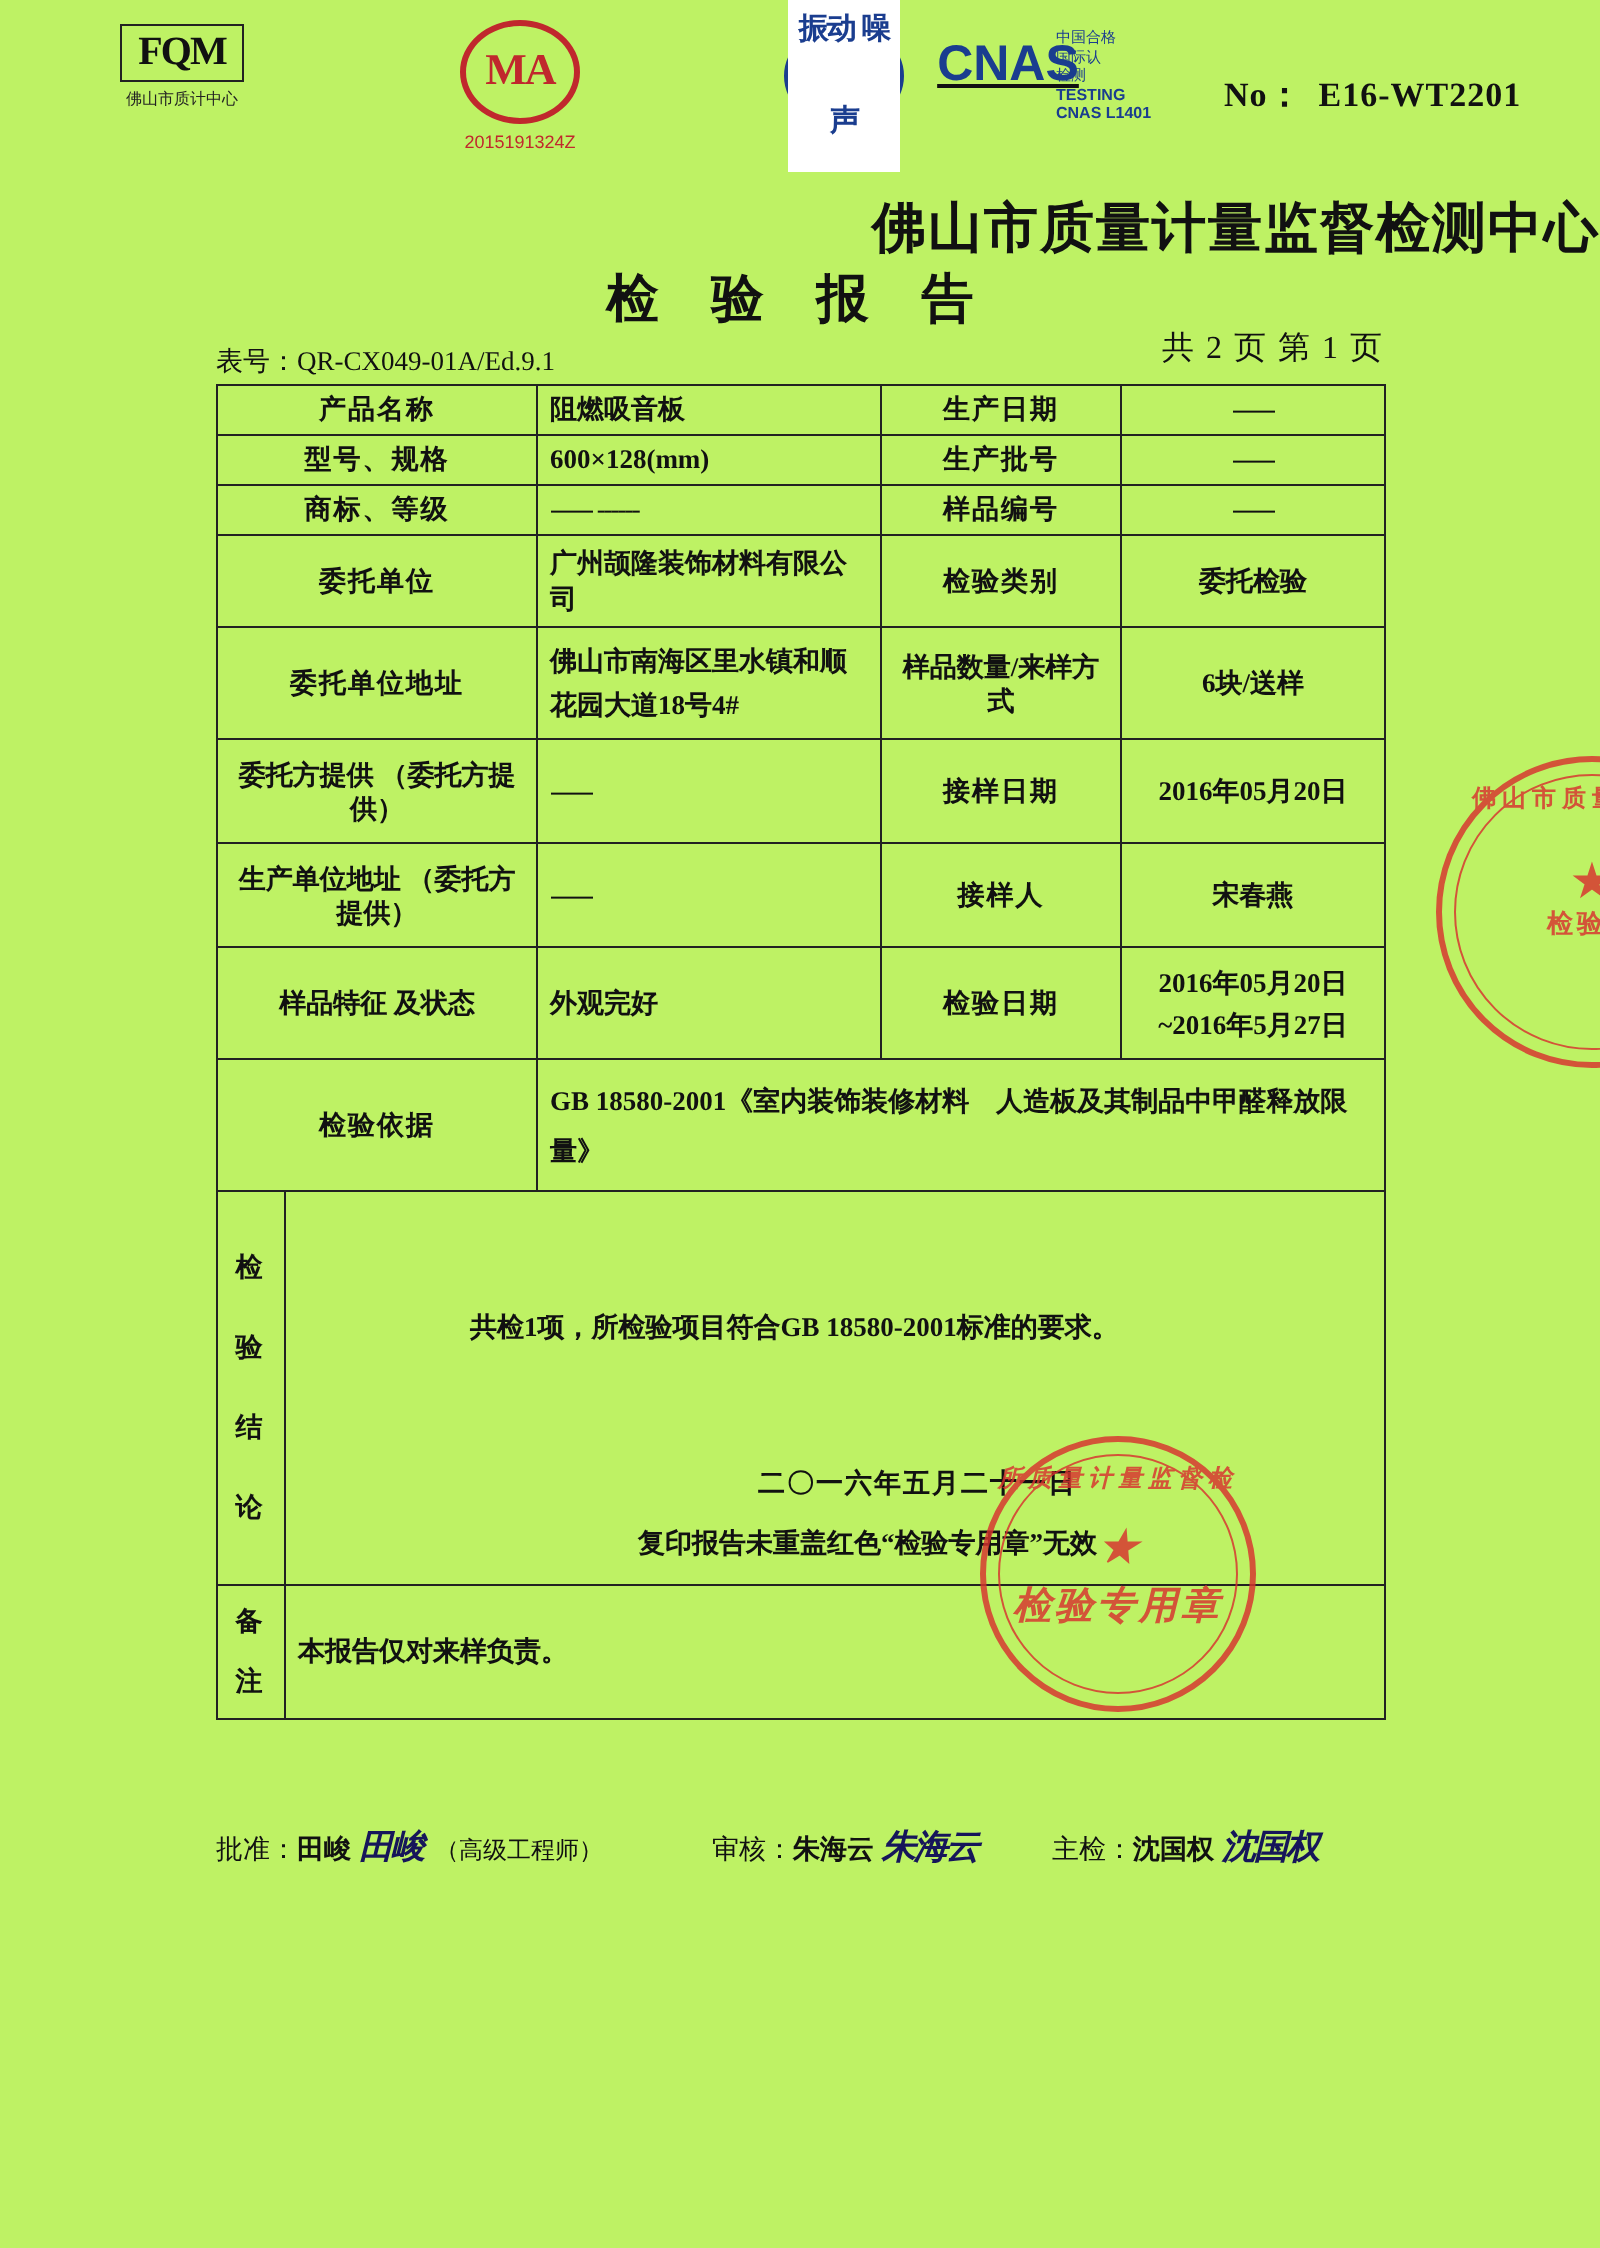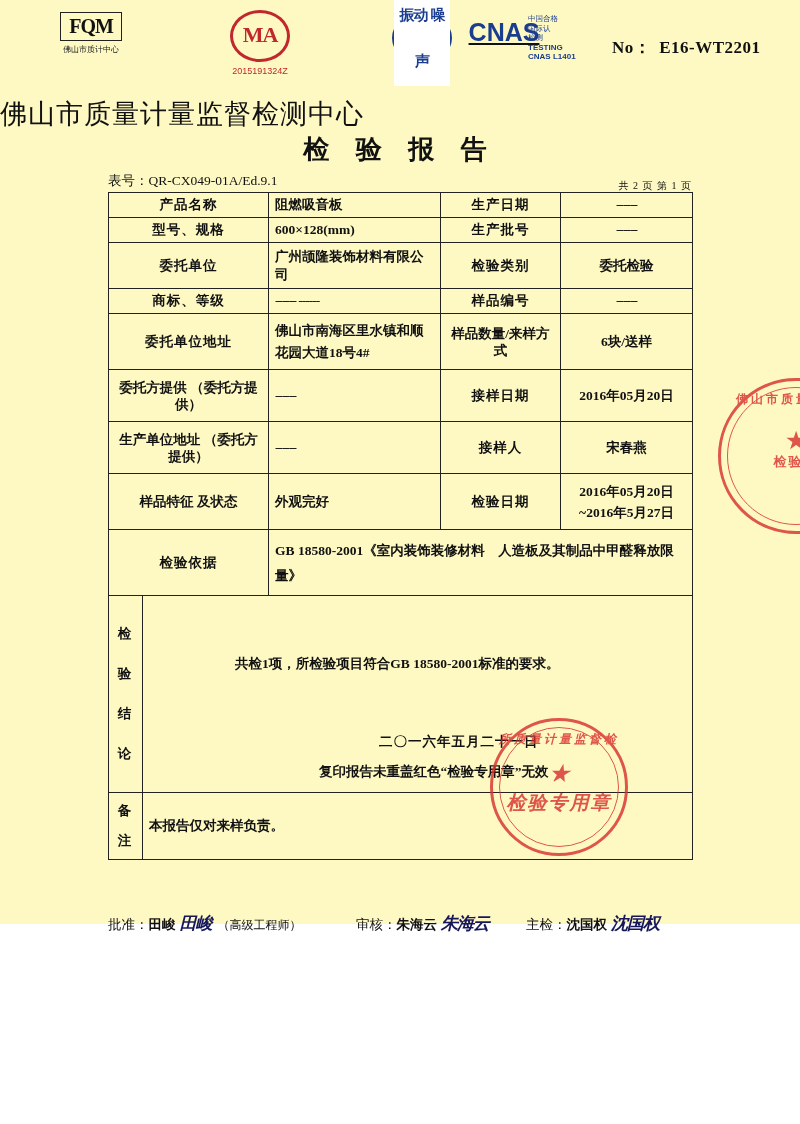--- a/index.html
+++ b/index.html
@@ -11,22 +11,22 @@
     width: 800px;
     height: 1124px;
     position: relative;
     font-family: "Liberation Serif", "DejaVu Serif", serif;
     color: #111;
     overflow: hidden;
   }
   .page {
     position: relative;
     width: 800px;
-    height: 924px;
-    background: #fef9c3;
+    height: 1124px;
+    background: #bef264;
   }
 
   
   .logo-row {
     position: absolute;
     top: 8px;
     left: 0;
     width: 800px;
     height: 78px;
   }
@@ -178,23 +178,23 @@
     letter-spacing: 0.5px;
   }
   .report-no .lbl { margin-right: 8px; }
 
   
   .title-main {
     position: absolute;
     top: 96px;
     left: 0;
     width: 800px;
-    text-align: left;
+    text-align: right;
     font-size: 27px;
-    font-weight: normal;
+    font-weight: bold;
     letter-spacing: 1px;
   }
   .title-sub {
     position: absolute;
     top: 132px;
     left: 0;
     width: 800px;
     text-align: center;
     font-size: 26px;
     font-weight: bold;
@@ -203,23 +203,23 @@
 
   
   .formno {
     position: absolute;
     top: 172px;
     left: 108px;
     font-size: 13.5px;
   }
   .pageinfo {
     position: absolute;
-    top: 179px;
+    top: 164px;
     right: 108px;
-    font-size: 10px;
+    font-size: 16px;
     letter-spacing: 1px;
   }
 
   
   table.main {
     position: absolute;
     top: 192px;
     left: 108px;
     width: 584px;
     border-collapse: collapse;
@@ -431,32 +431,32 @@
       <td class="val-center dash">------</td>
     </tr>
 
     <tr>
       <td colspan="2" class="lbl-cell">型号、规格</td>
       <td class="val-cell">600×128(mm)</td>
       <td class="lbl-cell">生产批号</td>
       <td class="val-center dash">------</td>
     </tr>
 
+    <tr>
+      <td colspan="2" class="lbl-cell">商标、等级</td>
+      <td class="val-cell dash">------  ------</td>
+      <td class="lbl-cell">样品编号</td>
+      <td class="val-center dash">------</td>
+    </tr>
+
     <tr style="height:46px">
       <td colspan="2" class="lbl-cell">委托单位</td>
       <td class="val-cell">广州颉隆装饰材料有限公司</td>
       <td class="lbl-cell">检验类别</td>
       <td class="val-center">委托检验</td>
-    </tr>
-
-    <tr>
-      <td colspan="2" class="lbl-cell">商标、等级</td>
-      <td class="val-cell dash">------  ------</td>
-      <td class="lbl-cell">样品编号</td>
-      <td class="val-center dash">------</td>
     </tr>
 
     <tr style="height:56px">
       <td colspan="2" class="lbl-cell">委托单位地址</td>
       <td class="val-cell" style="line-height:22px">佛山市南海区里水镇和顺花园大道18号4#</td>
       <td class="lbl-cell2">样品数量/来样方式</td>
       <td class="val-center">6块/送样</td>
     </tr>
 
     <tr style="height:52px">

